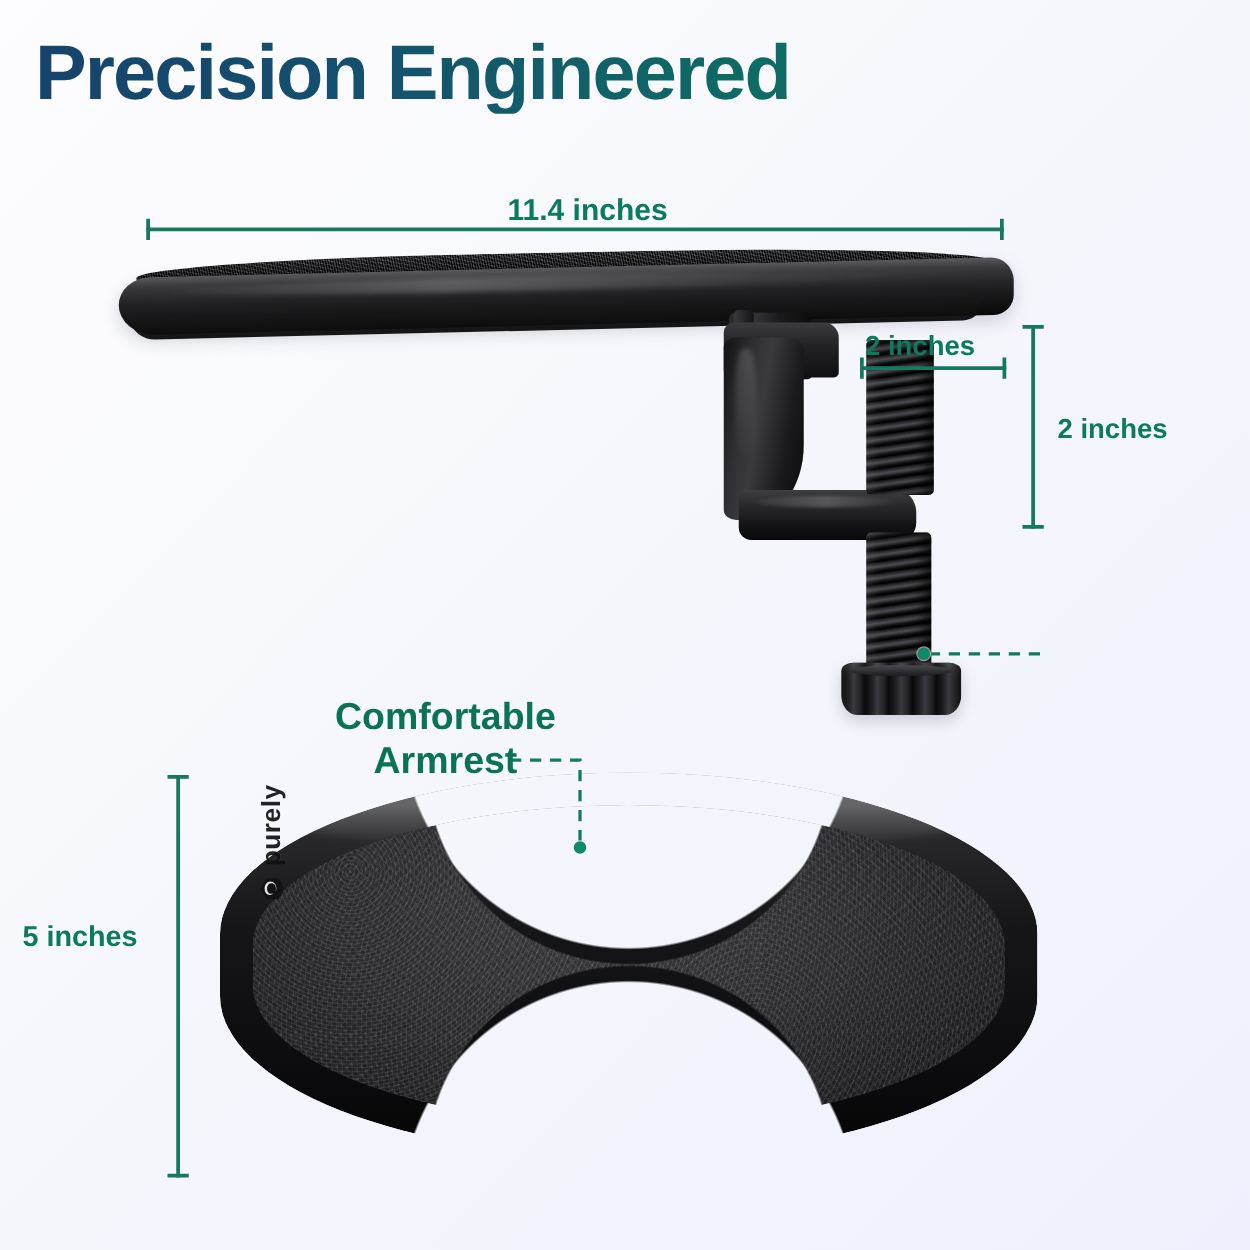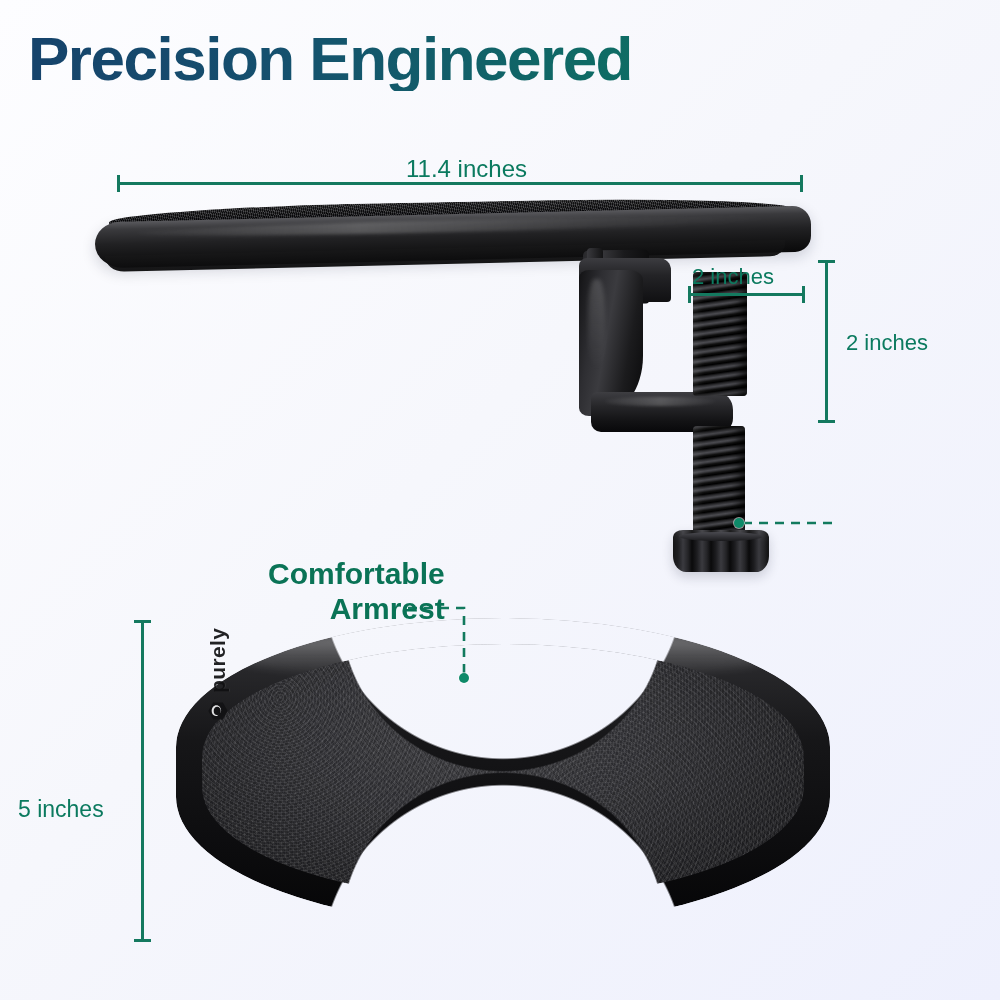--- a/index.html
+++ b/index.html
@@ -34,21 +34,21 @@
     background-clip: text;
     color: transparent;
     -webkit-text-fill-color: transparent;
     white-space: nowrap;
   }
 
   
   .dim-label {
     position: absolute;
     color: #0b7a5f;
-    font-weight: normal;
+    font-weight: bold;
     white-space: nowrap;
   }
   .callout-label {
     position: absolute;
     color: #0a7356;
     font-weight: bold;
     line-height: 1.16;
     white-space: pre-line;
   }
 
@@ -394,27 +394,27 @@
   <div class="dim-label" style="left:406px; top:155px; font-size:24px;">11.4 inches</div>
   <div class="dimline-h" style="left:117px; top:182px; width:686px;"></div>
 
   <div class="dim-label" style="left:692px; top:264px; font-size:22px;">2 inches</div>
   <div class="dimline-h" style="left:688px; top:293px; width:117px;"></div>
 
   <div class="dimline-v" style="left:825px; top:260px; height:163px;"></div>
   <div class="dim-label" style="left:846px; top:330px; font-size:22px;">2 inches</div>
 
   <div class="dimline-v" style="left:141px; top:620px; height:322px;"></div>
-  <div class="dim-label" style="left:18px; top:796px; font-size:23px;">5 inches</div>
+  <div class="dim-label" style="left:18px; top:736px; font-size:23px;">5 inches</div>
 
   <svg class="leader" style="left:735px; top:500px; width:110px; height:40px;">
     <line x1="8" y1="23" x2="98" y2="23" stroke="#127a5e" stroke-width="2.6" stroke-dasharray="9 7"></line>
   </svg>
   <div class="leader-dot" style="left:734px; top:518px;"></div>
 
   <svg class="leader" style="left:402px; top:596px; width:90px; height:90px;">
     <path d="M6 12 H62 V82" fill="none" stroke="#127a5e" stroke-width="2.6" stroke-dasharray="9 7"></path>
   </svg>
   <div class="leader-dot" style="left:459px; top:673px;"></div>
-  <div class="callout-label" style="left:268px; top:557px; font-size:30px; text-align:right;">Comfortable
+  <div class="callout-label" style="left:268px; top:557px; font-size:30px; text-align:center;">Comfortable
 Armrest</div>
 
 </div>
 
 </body></html>

